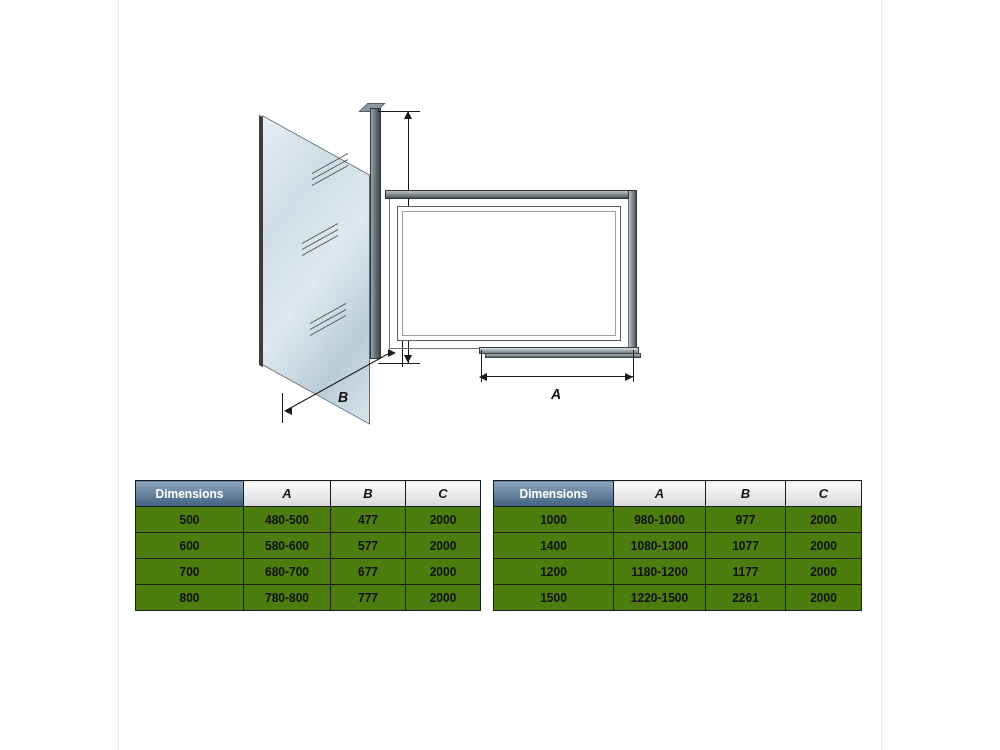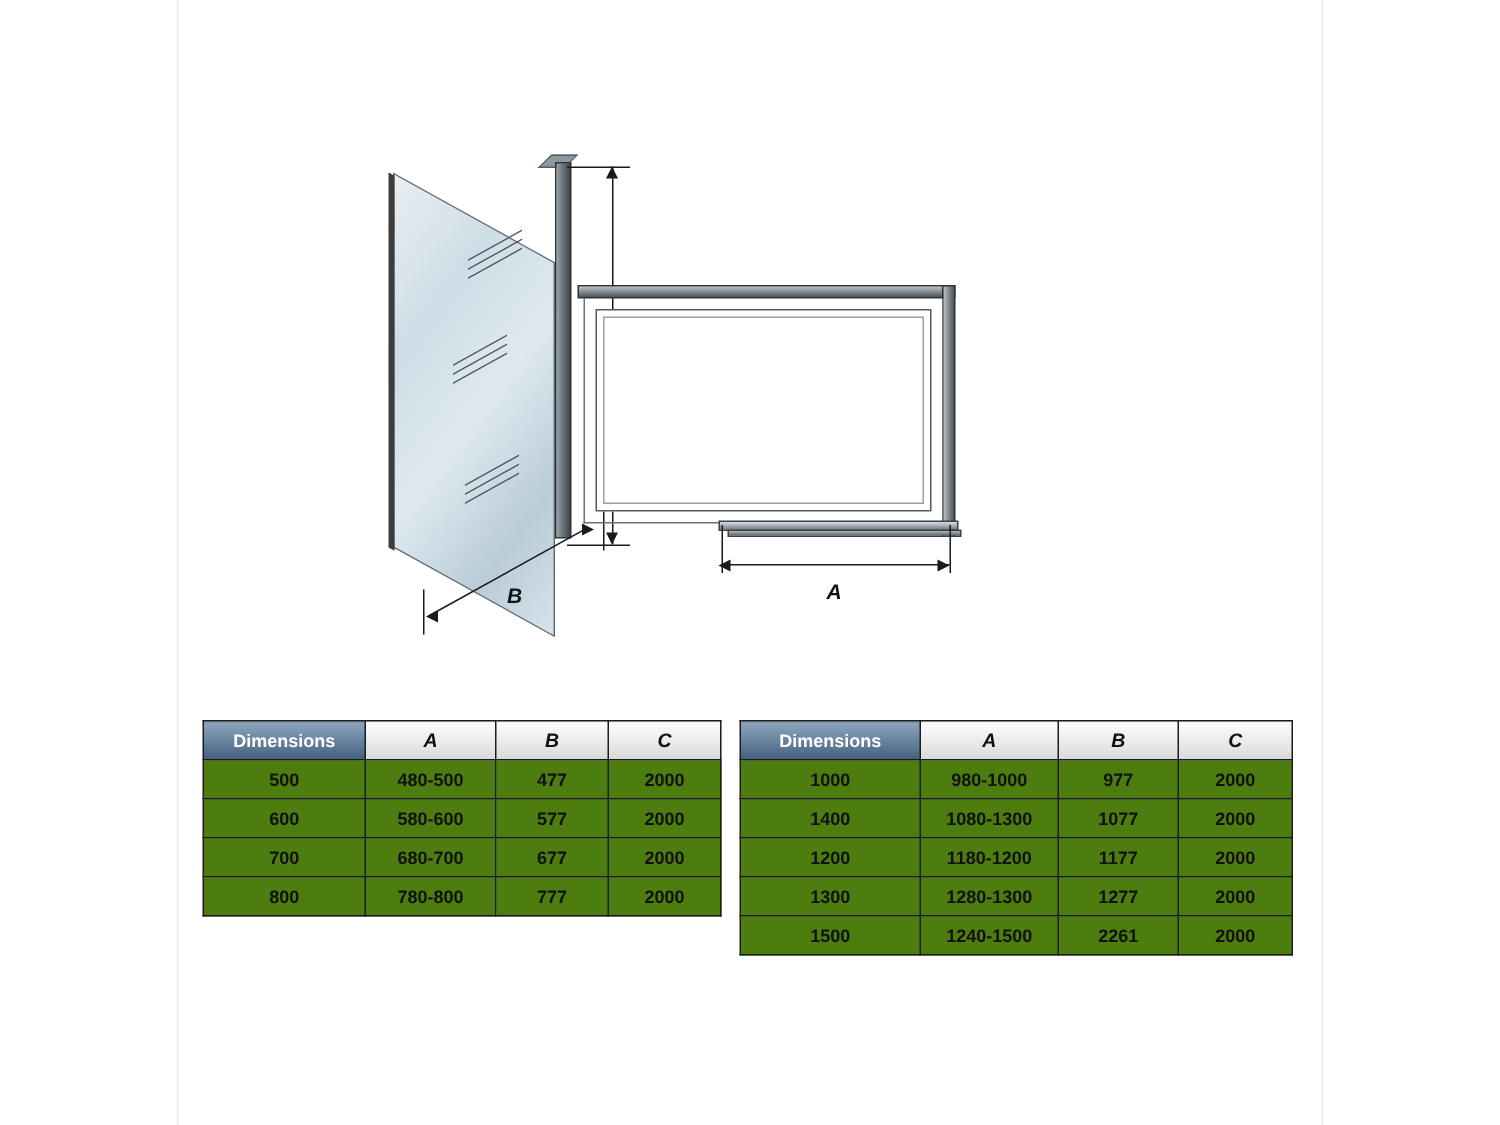--- a/index.html
+++ b/index.html
@@ -423,26 +423,20 @@
         <td>1077</td>
         <td>2000</td>
       </tr>
       <tr>
         <td>1200</td>
         <td>1180-1200</td>
         <td>1177</td>
         <td>2000</td>
       </tr>
       <tr>
-        <td>1300</td>
-        <td>1280-1300</td>
-        <td>1277</td>
-        <td>2000</td>
-      </tr>
-      <tr>
         <td>1500</td>
-        <td>1240-1500</td>
+        <td>1220-1500</td>
         <td>2261</td>
         <td>2000</td>
       </tr>
     </tbody>
   </table>
 </div>
 
 </body></html>

